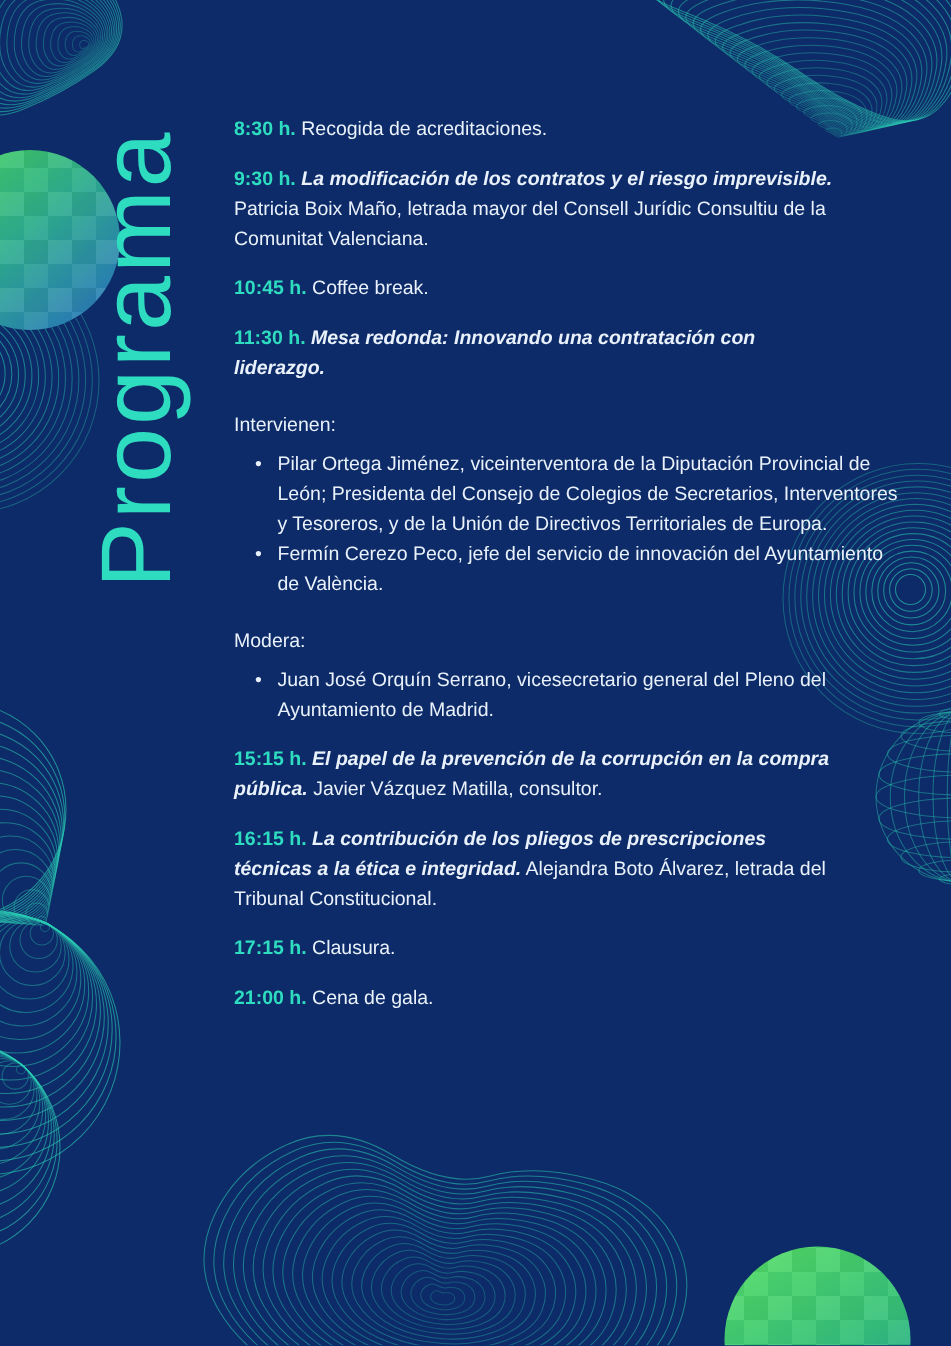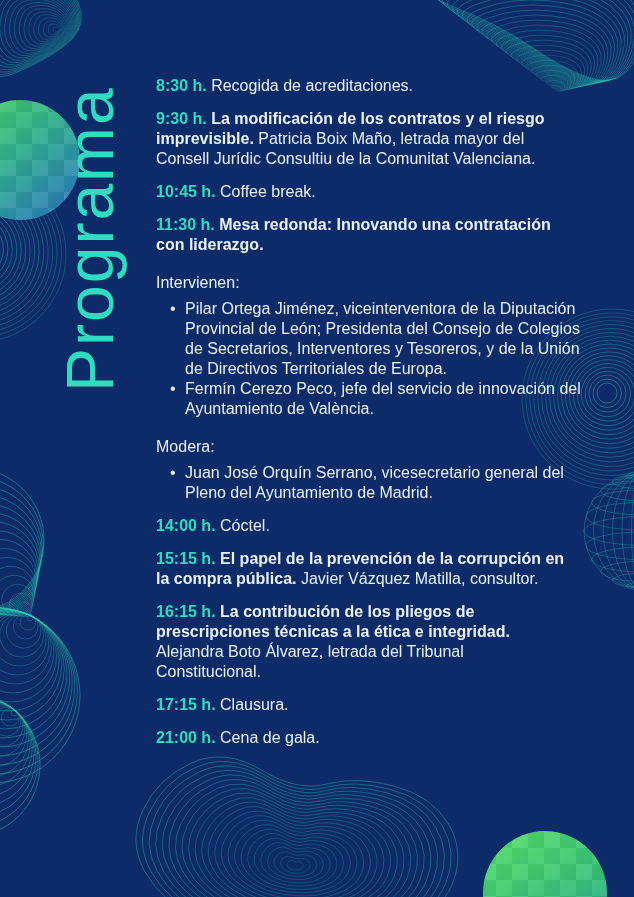--- a/index.html
+++ b/index.html
@@ -10,26 +10,26 @@
   }
   .deco{position:absolute;left:0;top:0;z-index:0;}
   .vtitle{
     position:absolute;left:52px;top:392px;z-index:1;
     transform:rotate(-90deg);transform-origin:0 0;
     white-space:nowrap;color:#2EDCBF;
     font-size:66px;font-weight:400;letter-spacing:2px;
   }
   .content{
     position:absolute;left:156px;top:76px;width:460px;z-index:1;
-    color:#E9F1FB;font-size:16px;line-height:20px;
+    color:#E9F1FB;font-size:13px;line-height:20px;
   }
   .sched{margin:0 0 13px 0;max-width:410px;}
   .label{margin:18px 0 0 0;}
   .time{color:#2EDCBF;font-weight:700;}
-  .em{font-weight:700;}
+  .em{font-weight:700;font-style:italic;}
   ul{margin:6px 0 13px 0;padding:0 0 0 29px;list-style:none;}
   li{position:relative;max-width:416px;margin:0;}
   li::before{content:"\2022";position:absolute;left:-15px;top:0;color:#E9F1FB;}
 </style>
 </head>
 <body>
 
 <div class="poster">
 
   <svg class="deco" width="634" height="897" viewBox="0 0 634 897">
@@ -273,25 +273,20 @@
     <ul>
       <li>Pilar Ortega Jiménez, viceinterventora de la Diputación Provincial de León; Presidenta del Consejo de Colegios de Secretarios, Interventores y Tesoreros, y de la Unión de Directivos Territoriales de Europa.</li>
       <li>Fermín Cerezo Peco, jefe del servicio de innovación del Ayuntamiento de València.</li>
     </ul>
 
     <p class="label">Modera:</p>
     <ul>
       <li>Juan José Orquín Serrano, vicesecretario general del Pleno del Ayuntamiento de Madrid.</li>
     </ul>
 
-    <p class="sched">
-      <span class="time">14:00 h.</span>
-      <span class="em"></span>
-      <span class="desc">Cóctel.</span>
-    </p>
 
     <p class="sched">
       <span class="time">15:15 h.</span>
       <span class="em">El papel de la prevención de la corrupción en la compra pública.</span>
       <span class="desc">Javier Vázquez Matilla, consultor.</span>
     </p>
 
     <p class="sched">
       <span class="time">16:15 h.</span>
       <span class="em">La contribución de los pliegos de prescripciones técnicas a la ética e integridad.</span>

